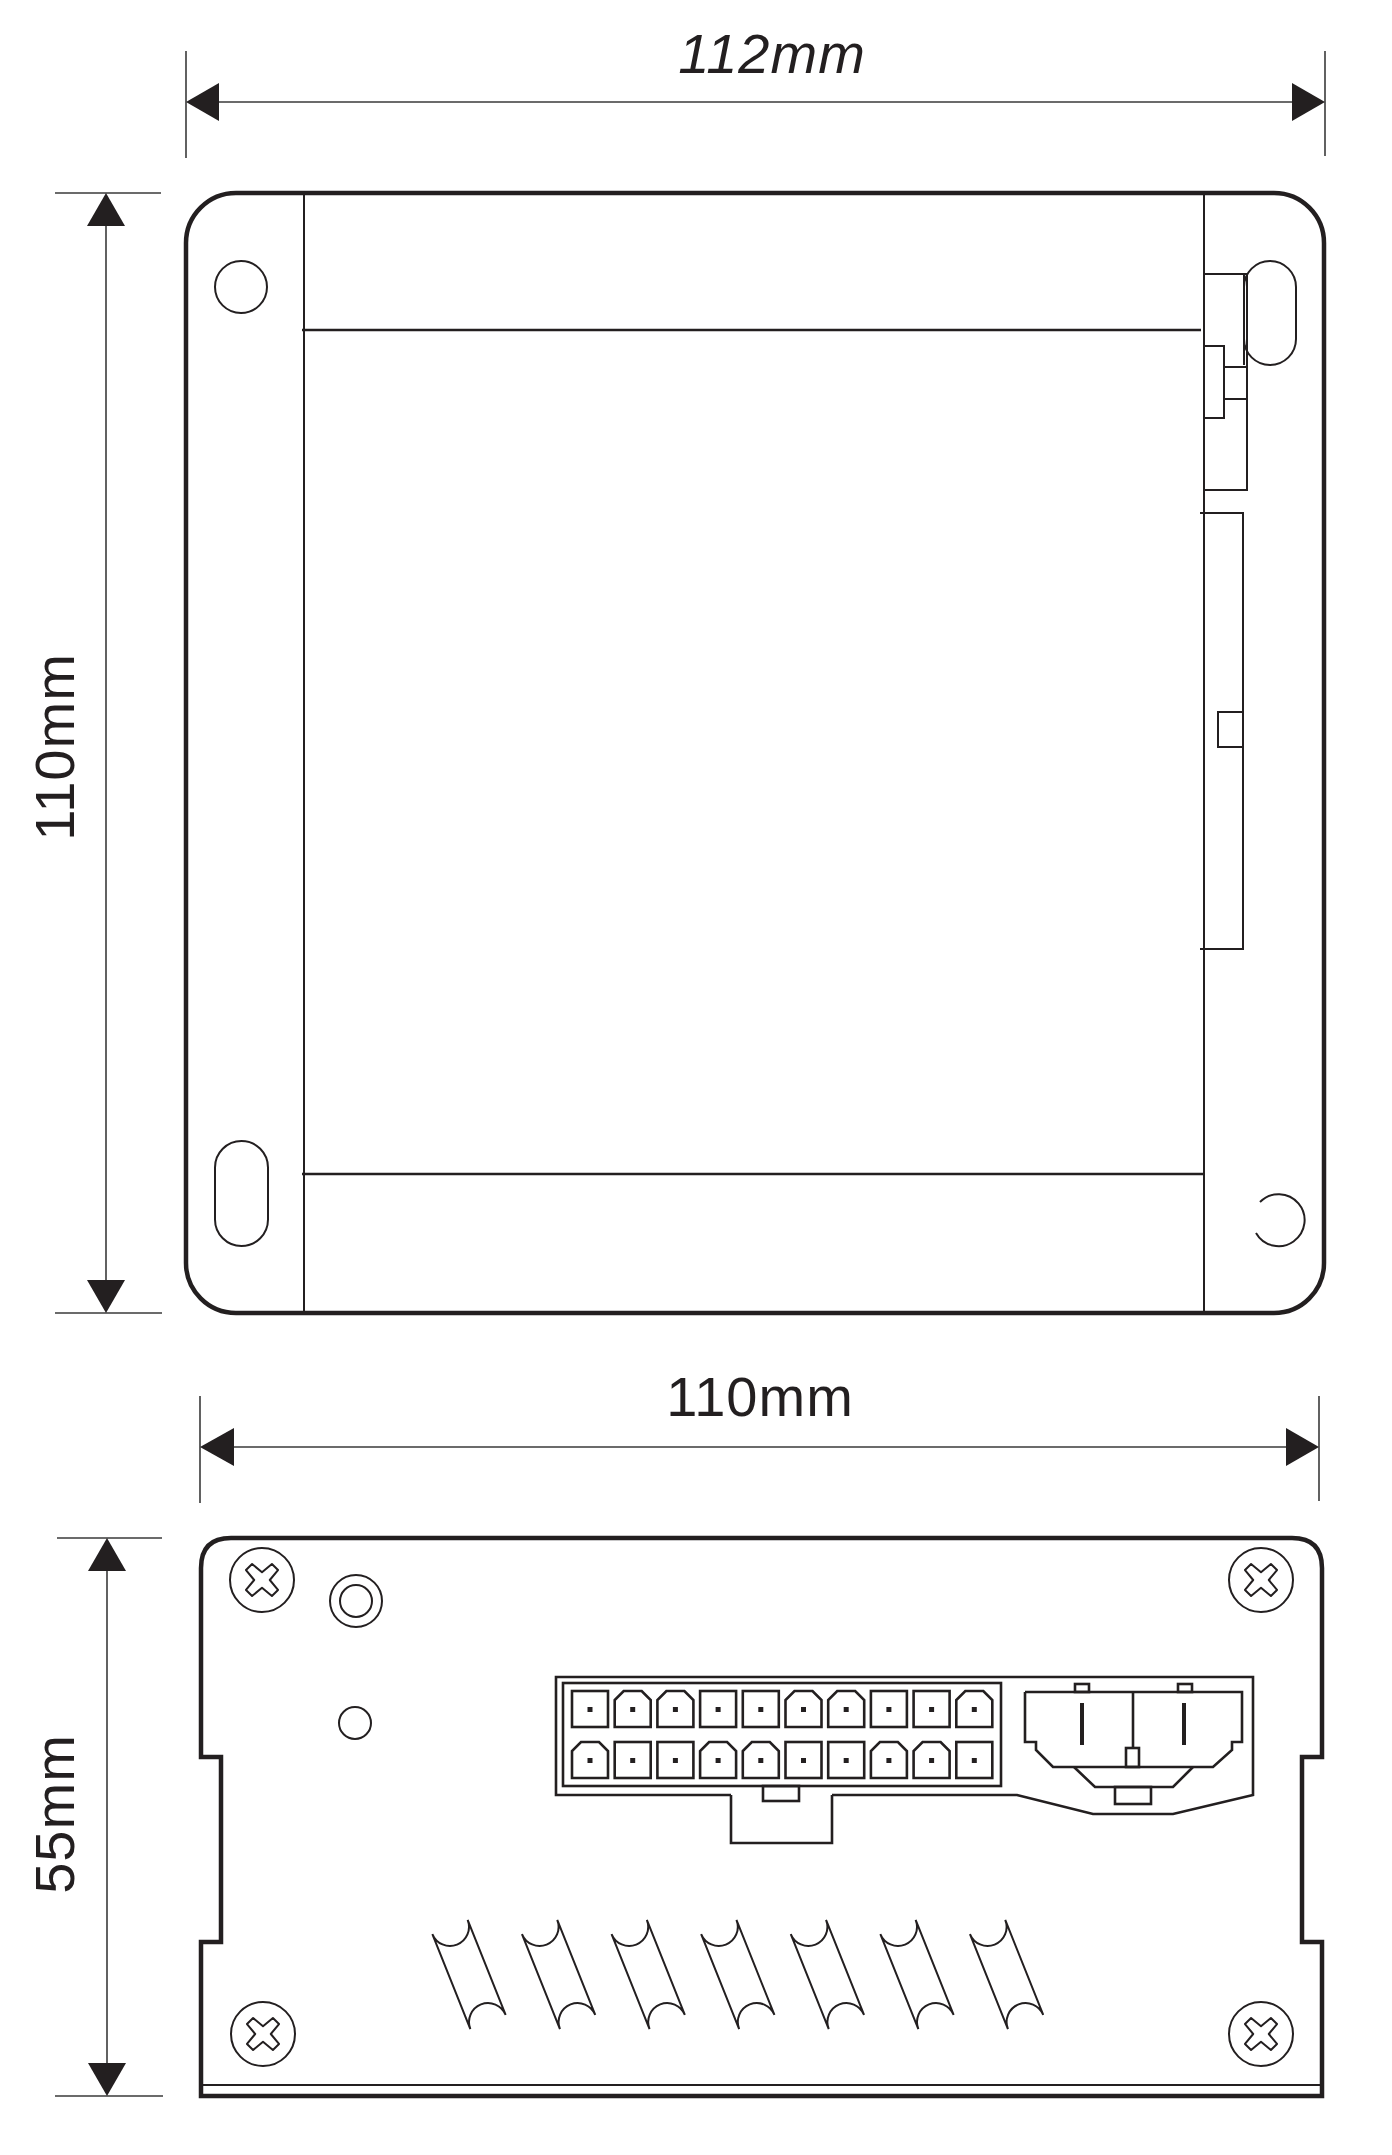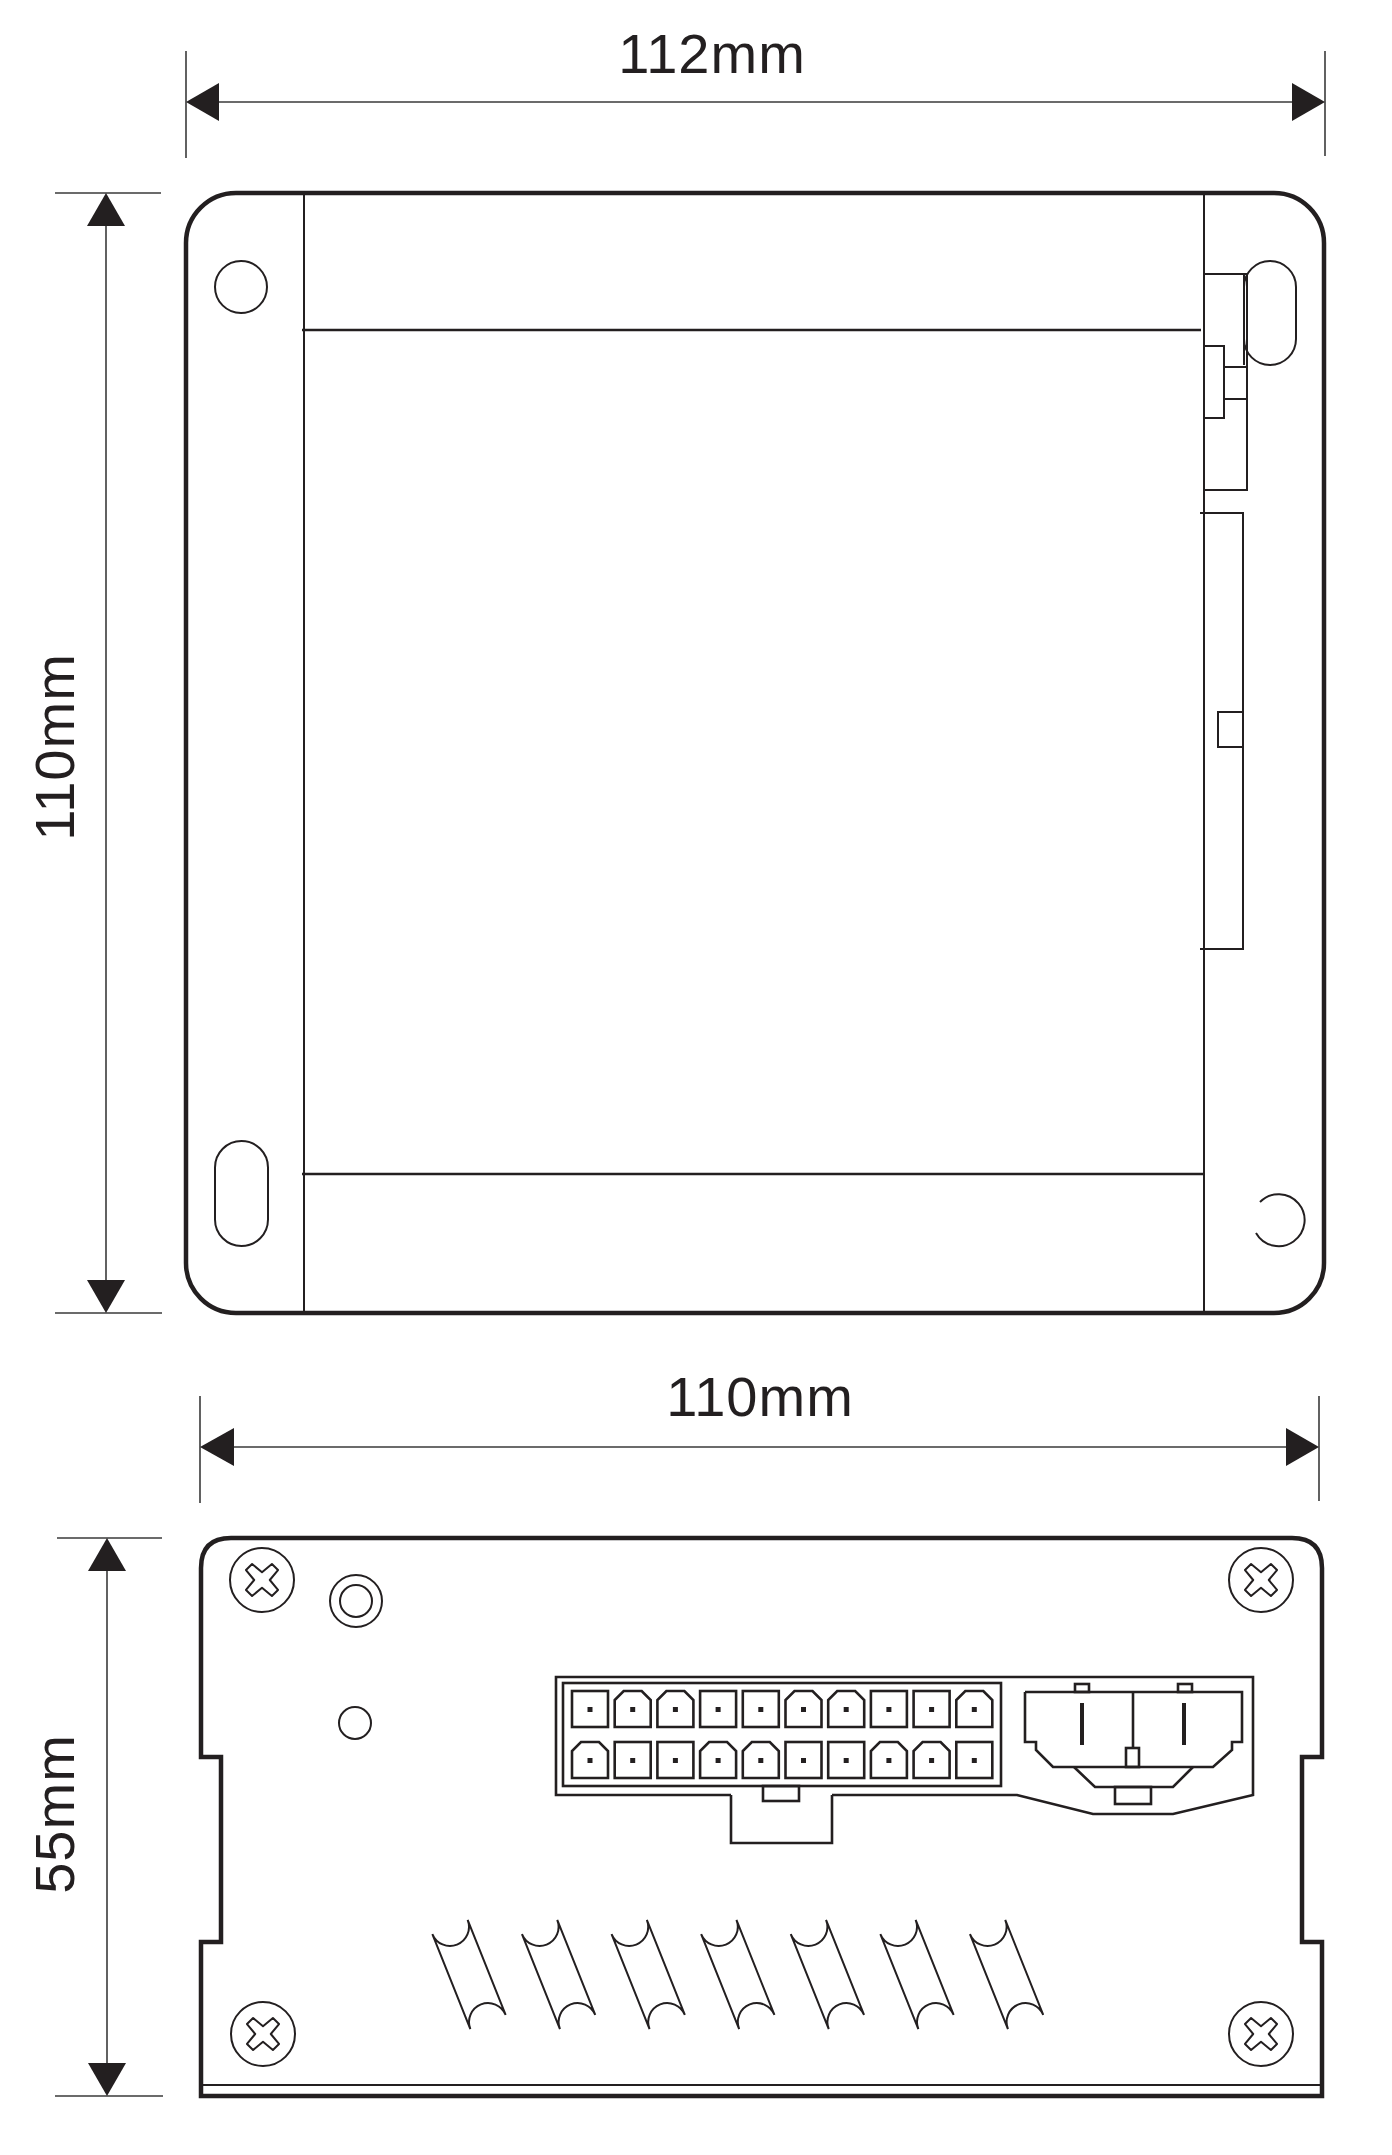--- a/index.html
+++ b/index.html
@@ -7,21 +7,21 @@
   #drawing { position: absolute; left: 0; top: 0; width: 1392px; height: 2155px; }
   .dimtext {
     position: absolute;
     font-family: "Liberation Sans", "DejaVu Sans", sans-serif;
     font-size: 56px;
     line-height: 1;
     color: #231f20;
     white-space: nowrap;
     letter-spacing: 1px;
   }
-  #dim-top-text { left: 712px; top: 82px; transform: translate(-50%, -100%); }
+  #dim-top-text { left: 772px; top: 82px; transform: translate(-50%, -100%); font-style: italic; }
   #dim-bottom-width-text { left: 760px; top: 1425px; transform: translate(-50%, -100%); }
   #dim-left-height-text { left: 83px; top: 747px; transform-origin: 0 0; transform: rotate(-90deg) translate(-50%, 0) translateY(-100%); }
   #dim-left-depth-text { left: 83px; top: 1814px; transform-origin: 0 0; transform: rotate(-90deg) translate(-50%, 0) translateY(-100%); }
   svg .thick { stroke: #231f20; stroke-width: 4.5; fill: none; }
   svg .med { stroke: #231f20; stroke-width: 2.6; fill: none; }
   svg .thin { stroke: #231f20; stroke-width: 2; fill: none; }
   svg .dim { stroke: #3a3a3a; stroke-width: 1.6; fill: none; }
   svg .arrow { fill: #231f20; stroke: none; }
 </style>
 </head>

